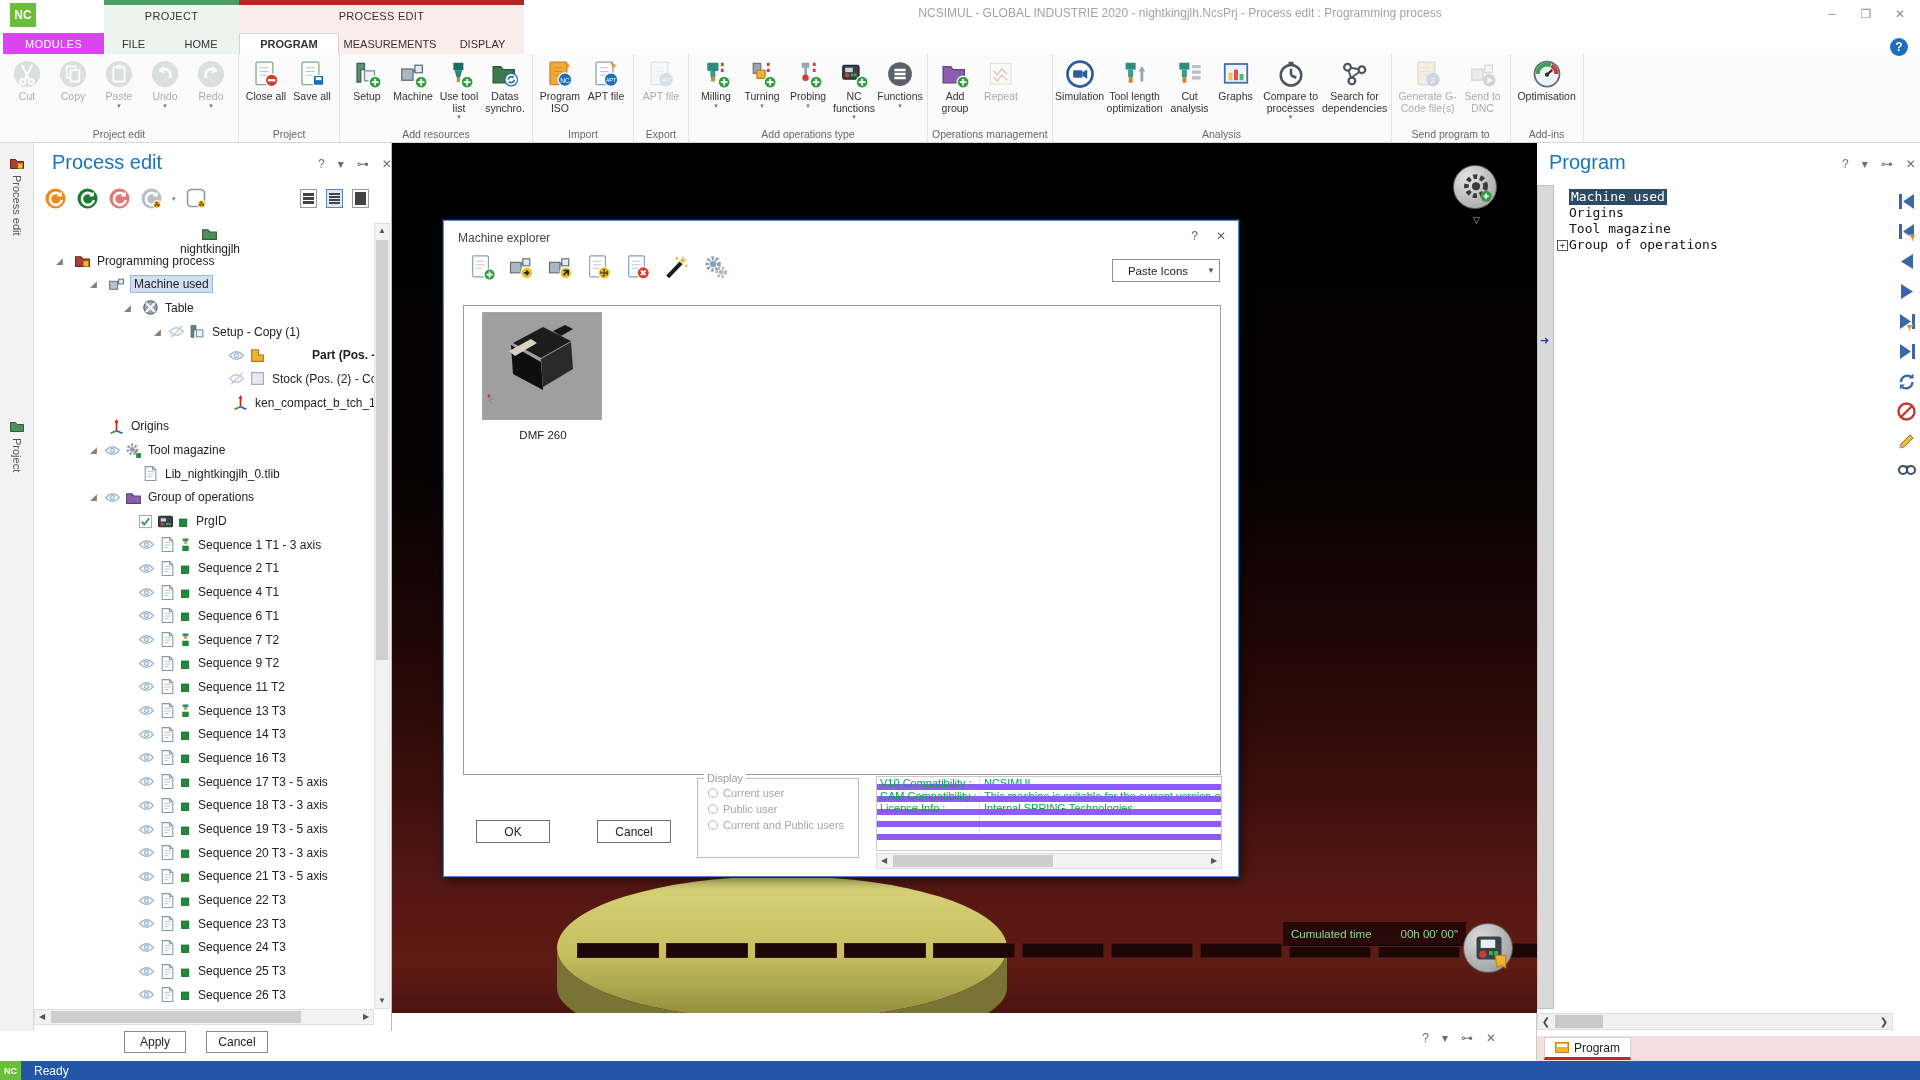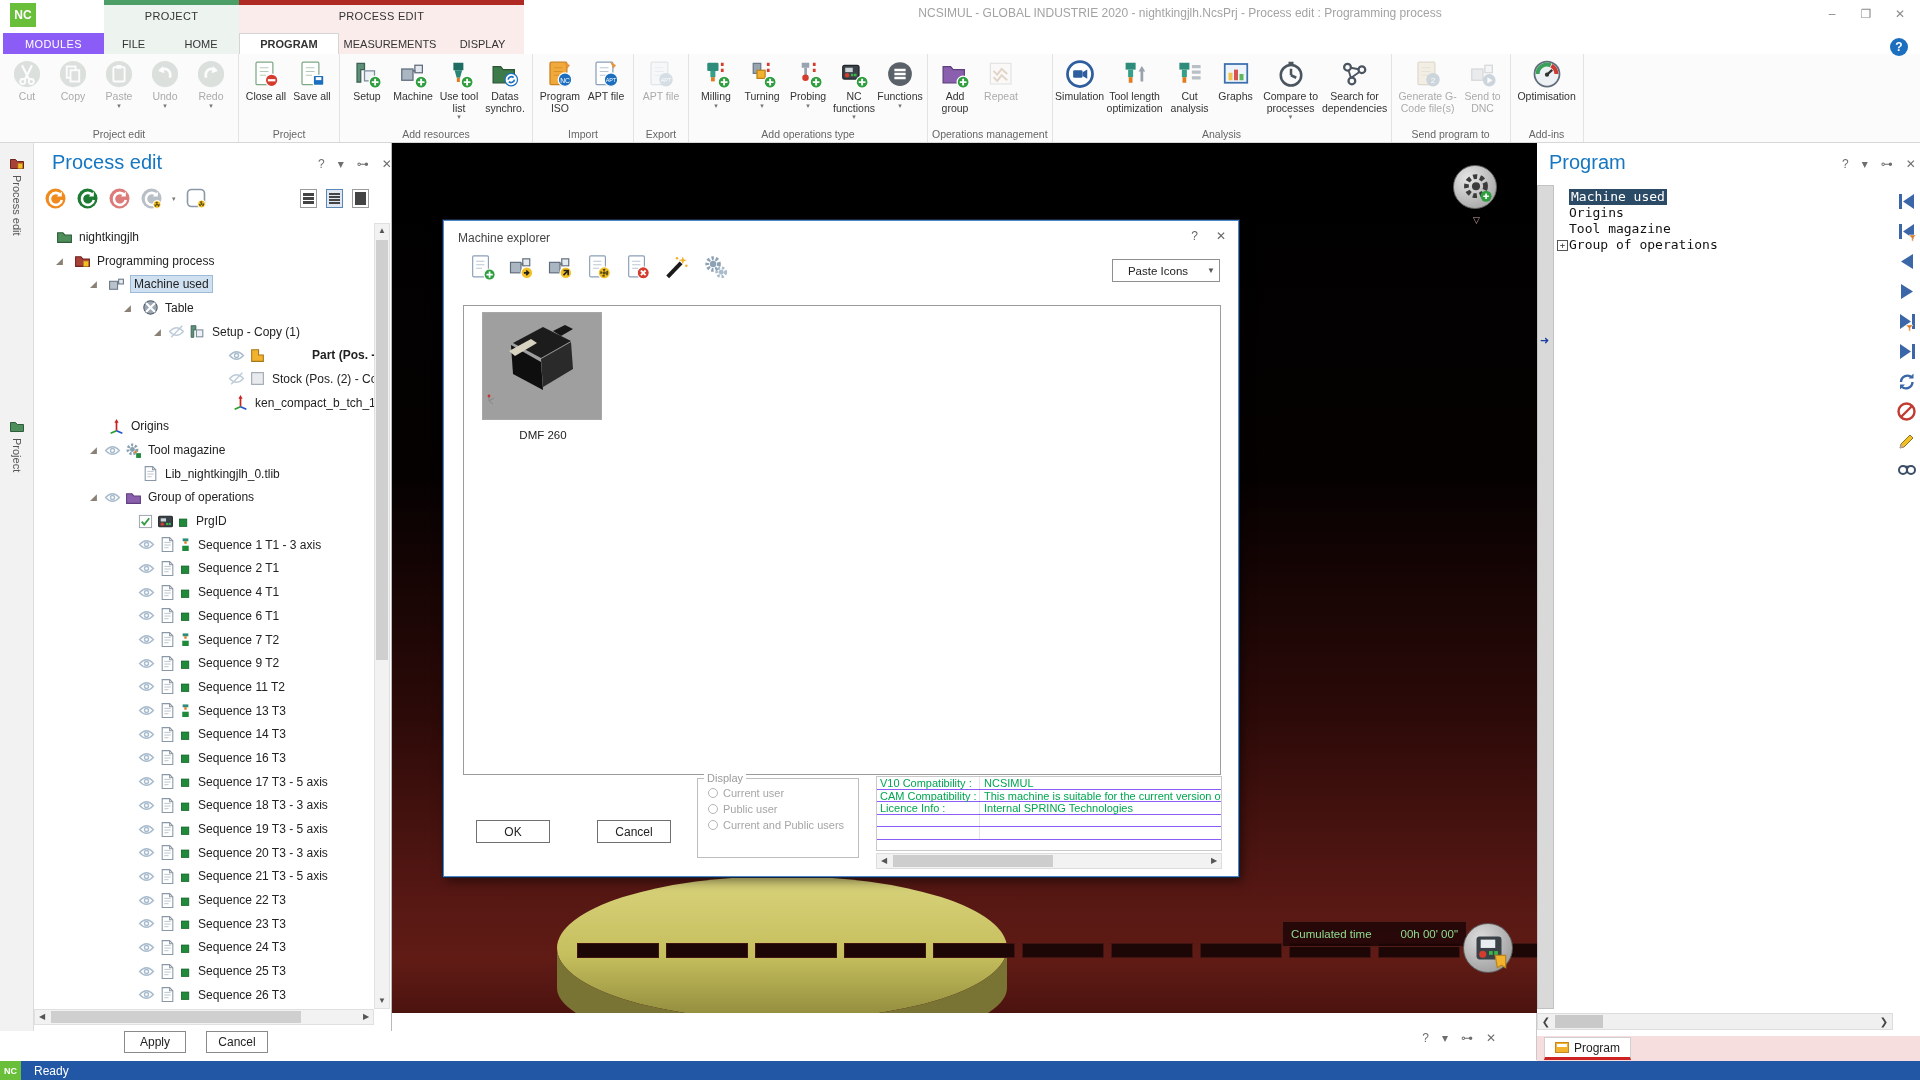--- a/index.html
+++ b/index.html
@@ -14,21 +14,21 @@
   #band-project { left:104px; width:135px; background:#edf3ee; }
   #band-project .bar { background:#4d9e66; }
   #band-process { left:239px; width:285px; background:#f9eceb; }
   #band-process .bar { background:#b02a24; }
   #win-title { position:absolute; top:6px; left:760px; width:840px; font-size:12px; color:#a3a3a3; text-align:center; white-space:nowrap; }
   .winbtn { position:absolute; top:4px; width:28px; height:20px; color:#8a8a8a; font-size:12px; text-align:center; line-height:20px; cursor:default; }
 
   
   #tabbar { position:absolute; left:0; top:33px; width:1920px; height:21px; background:#fff; z-index:29; }
   .tab { position:absolute; top:0; height:21px; font-size:11px; display:flex; align-items:center; justify-content:center; color:#333; }
-  #tab-modules { left:3px; width:101px; background:#8b5cf6; color:#fff; letter-spacing:.4px; }
+  #tab-modules { left:3px; width:101px; background:#d946ef; color:#fff; letter-spacing:.4px; }
   .tab.greenbg { background:#edf3ee; } .tab.pinkbg { background:#f9eceb; }
   .tab.active { background:#fff; border:1px solid #d4d4d4; border-bottom:none; font-weight:bold; }
 
   
   #ribbon { position:absolute; left:0; top:54px; width:1920px; height:89px; background:#fbfbfb; border-bottom:1px solid #d7d7d7; display:flex; z-index:28; }
   .rib-group { display:flex; flex-direction:column; border-right:1px solid #e3e3e3; padding:2px 4px 0 4px; }
   .rib-row { display:flex; flex:1; }
   .rib-btn { width:46px; display:flex; flex-direction:column; align-items:center; padding-top:3px; cursor:pointer; }
   .rib-btn.wide { width:64px; }
   .rib-btn .ric { width:30px; height:30px; }
@@ -92,21 +92,21 @@
   .mcard { width:122px; cursor:pointer; }
   .mthumb { width:120px; height:108px; background:linear-gradient(135deg,#b9b9b9,#8f8f8f); border:1px solid #a8a8a8; position:relative; }
   .mname { text-align:center; font-size:11.5px; color:#222; margin-top:9px; }
   #dlg-ok-row { position:absolute; left:0; top:554px; width:796px; height:102px; }
   .dbtn { position:absolute; width:74px; height:23px; border:1px solid #707070; background:#fff; font-size:12px; color:#222; font-family:inherit; cursor:pointer; }
   #dlg-display { position:absolute; left:253px; top:3px; width:162px; height:80px; border:1px solid #bdbdbd; }
   #dlg-display legend,#dlg-display .glabel { position:absolute; top:-7px; left:6px; background:#fff; padding:0 3px; font-size:11px; color:#9a9a9a; }
   .radio-row { display:flex; align-items:center; gap:5px; margin:4px 0 0 10px; font-size:11px; color:#a6a6a6; }
   .radio-row .rdot { width:10px; height:10px; border:1px solid #b5b5b5; border-radius:50%; background:#fff; flex:none; }
   #dlg-compat { position:absolute; left:432px; top:1px; width:346px; height:75px; border:1px solid #c9c9c9; font-size:11px; overflow:hidden; }
-  .compat-row { display:flex; height:12.6px; border-bottom:1px solid #8b5cf6; }
+  .compat-row { display:flex; height:12.6px; border-bottom:6px solid #8b5cf6; }
   .compat-row .cl { width:103px; color:#00a650; border-right:1px solid #e4e4e4; padding-left:3px; white-space:nowrap; }
   .compat-row .cv { flex:1; color:#00a650; padding-left:4px; white-space:nowrap; overflow:hidden; }
   #dlg-hscroll { position:absolute; left:432px; top:78px; width:346px; height:16px; background:#f2f2f2; border:1px solid #ddd; }
   #dlg-hscroll .thumb { position:absolute; left:16px; top:1px; width:160px; height:12px; background:#cdcdcd; }
   .dlg-close-row { position:absolute; right:12px; top:8px; display:flex; gap:18px; color:#666; font-size:12px; }
 
   
   #bottom-strip { position:absolute; left:392px; top:1013px; width:1145px; height:47px; background:#fff; border-right:1px solid #c9c9c9; z-index:12; }
   #bottom-strip .hdr-icons { right:40px; top:18px; }
 
@@ -647,21 +647,21 @@
       </div>
     <div class="vicon">
         <i></i>
         <i></i>
         <i></i>
         <i></i>
         <i></i>
       </div>
   </div>
   <div id="proc-tree">
-      <div class="trow" style="padding-left: 4px;">
+      <div class="trow" style="padding-left: 4px; flex-direction: column;">
         <span class="exp"></span>
         <span class="slot" style="margin-left:4px;">
           <svg width="17" height="17" viewBox="0 0 16 16">
             <path d="M1.5 4.5h5l1.8 2h6.2V13.5H1.5z" fill="#4e8e5a" stroke="#2f5c3a"></path>
           </svg>
         </span>
         <span class="lbl">nightkingjlh</span>
       </div>
       <div class="trow" style="padding-left: 22px;">
         <span class="exp">◢</span>

